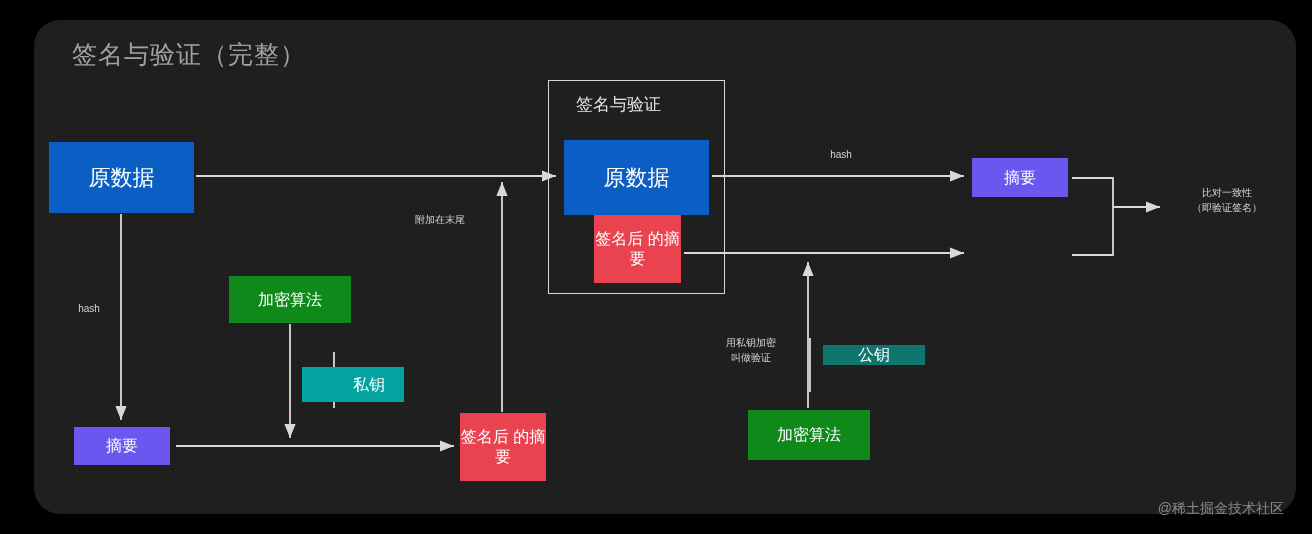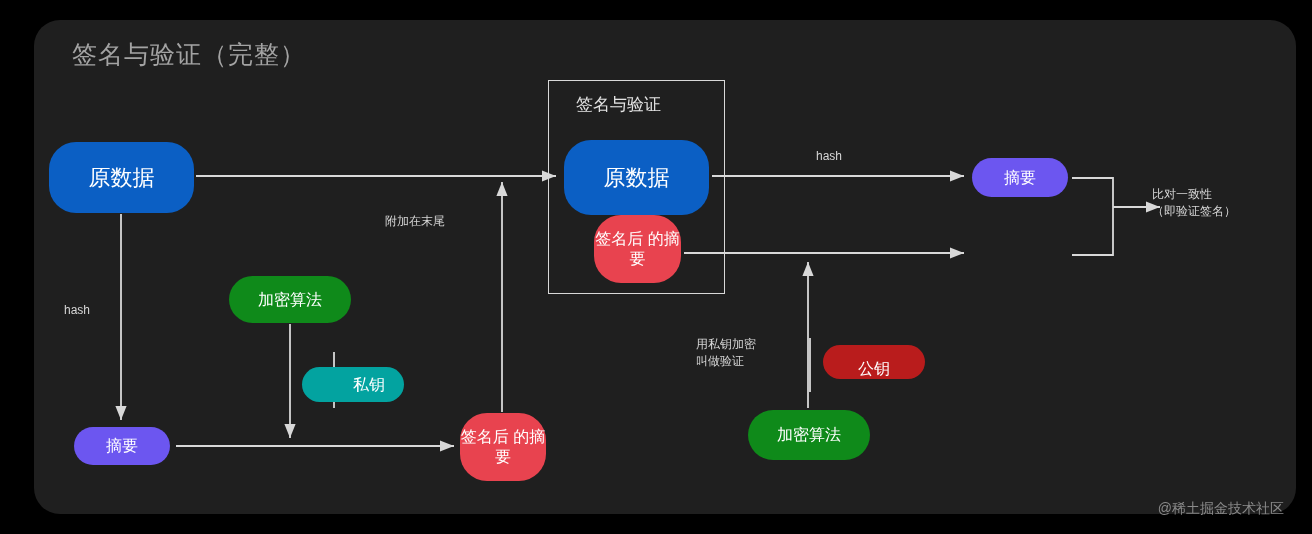--- a/index.html
+++ b/index.html
@@ -44,42 +44,42 @@
   .box {
     position: absolute;
     display: flex;
     align-items: center;
     justify-content: center;
     text-align: center;
     color: #ffffff;
     font-size: 22px;
     line-height: 1.25;
     box-sizing: border-box;
-    border-radius: 27px;
   }
   .box.small { font-size: 16px; }
   .box.mid { font-size: 16px; }
   .group-box {
     position: absolute;
     border: 1.5px solid #d8d8d8;
     box-sizing: border-box;
     background: transparent;
   }
   .group-label {
     position: absolute;
     color: #e4e4e4;
     font-size: 17px;
     white-space: nowrap;
   }
   .lbl {
     position: absolute;
     color: #d6d6d6;
-    font-size: 12px;
+    font-size: 10px;
     line-height: 1.45;
     white-space: pre-line;
+    text-align: center;
   }
   svg.wires {
     position: absolute;
     left: 0; top: 0;
     width: 1312px;
     height: 534px;
     pointer-events: none;
   }
 </style>
 </head>
@@ -166,21 +166,21 @@
     <span>摘要</span>
   </div>
 
 
   <div class="lbl" style="left:1152px; top:186px; width:150px;">比对一致性
 （即验证签名）</div>
 
   <div class="lbl" style="left:696px; top:336px; width:110px;">用私钥加密
 叫做验证</div>
 
-  <div class="box small" style="left:823px; top:345px; width:102px; height:34px; background:#b91c1c;align-items:flex-end;">
+  <div class="box small" style="left:823px; top:345px; width:102px; height:20px; background:#0f766e;align-items:flex-end;">
     <span>公钥</span>
   </div>
 
   <div class="box mid" style="left:748px; top:410px; width:122px; height:50px; background:#0f8a1a;">
     <span>加密算法</span>
   </div>
 
   <div class="watermark">@稀土掘金技术社区</div>
 </div>
 

